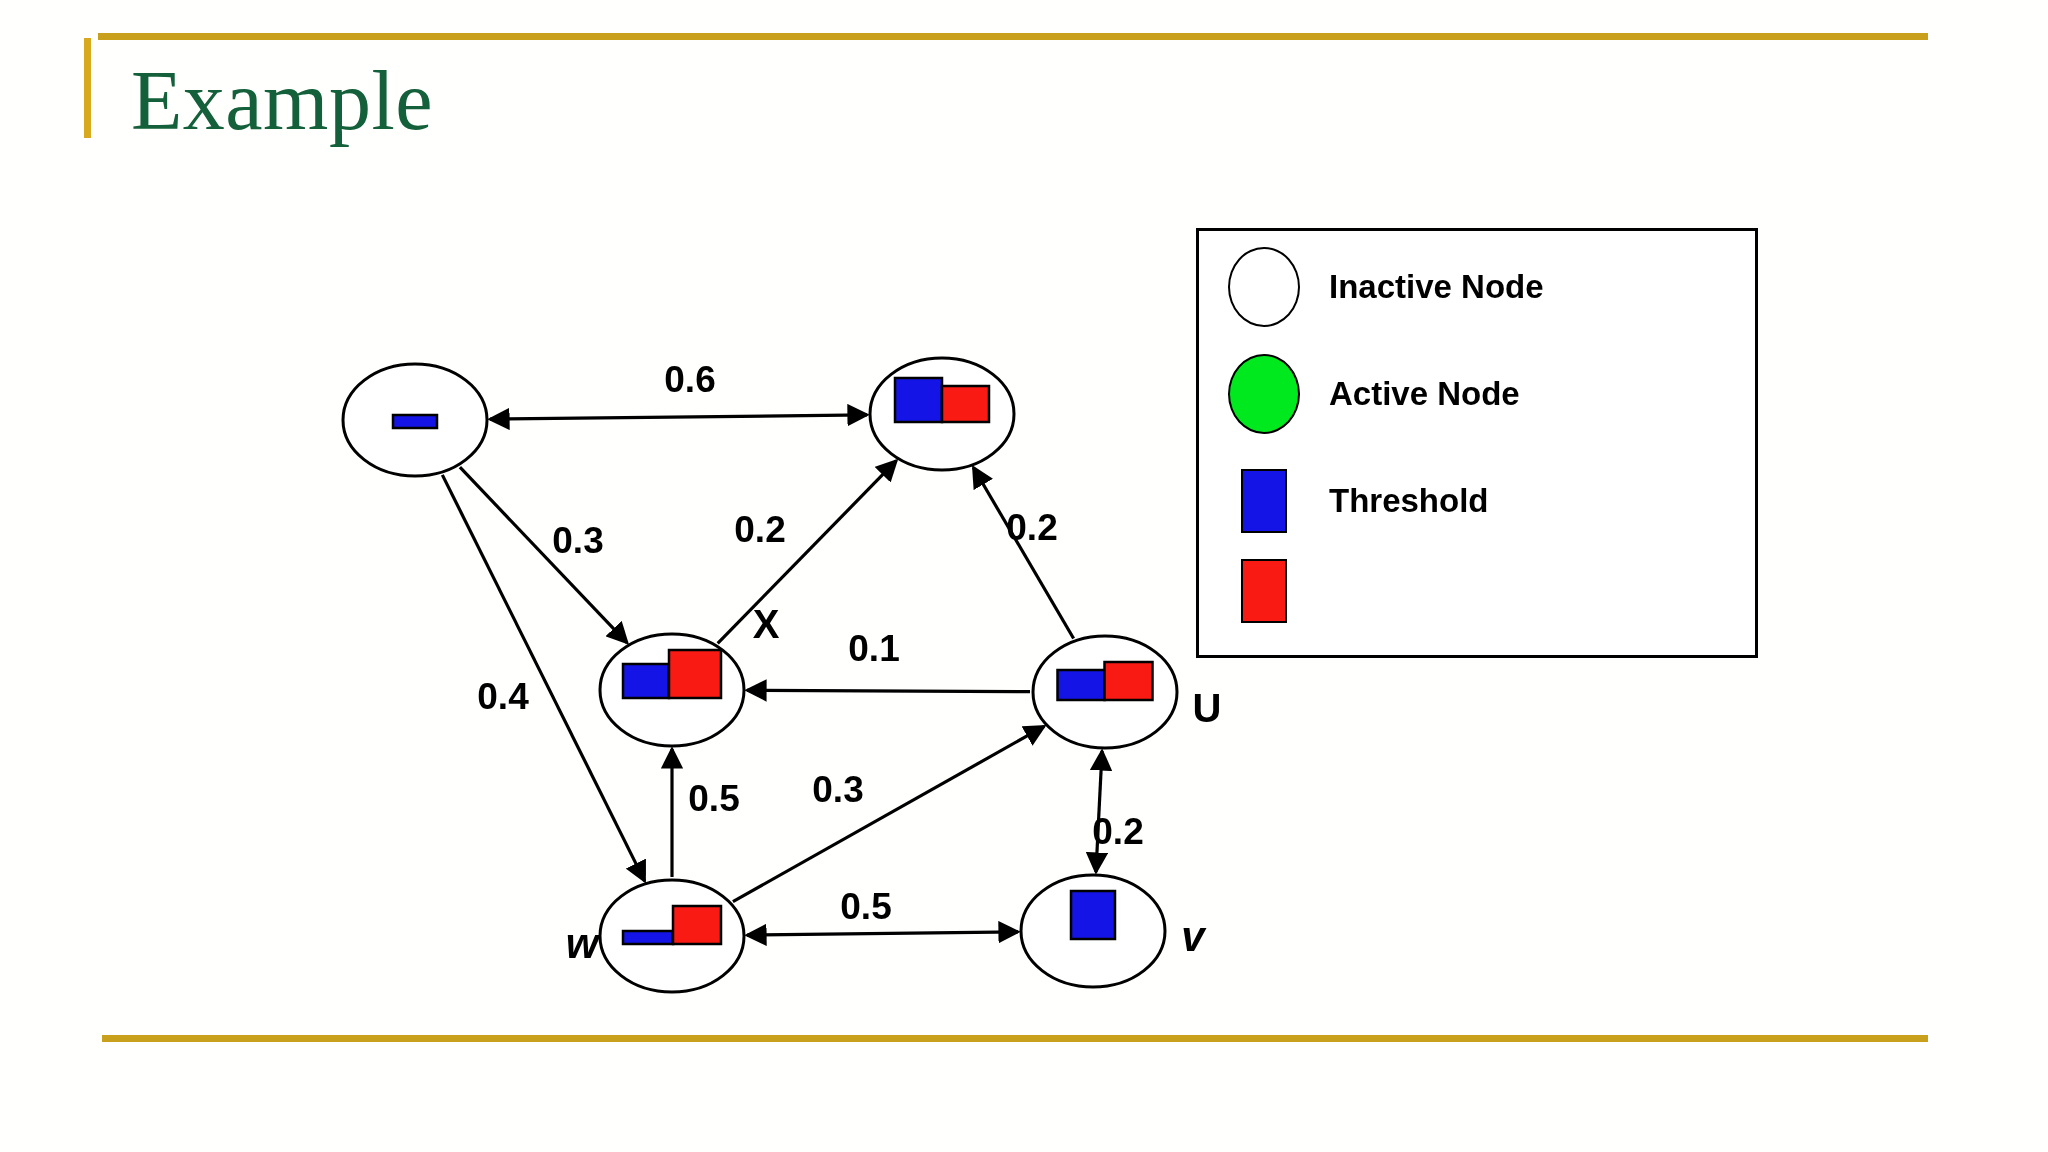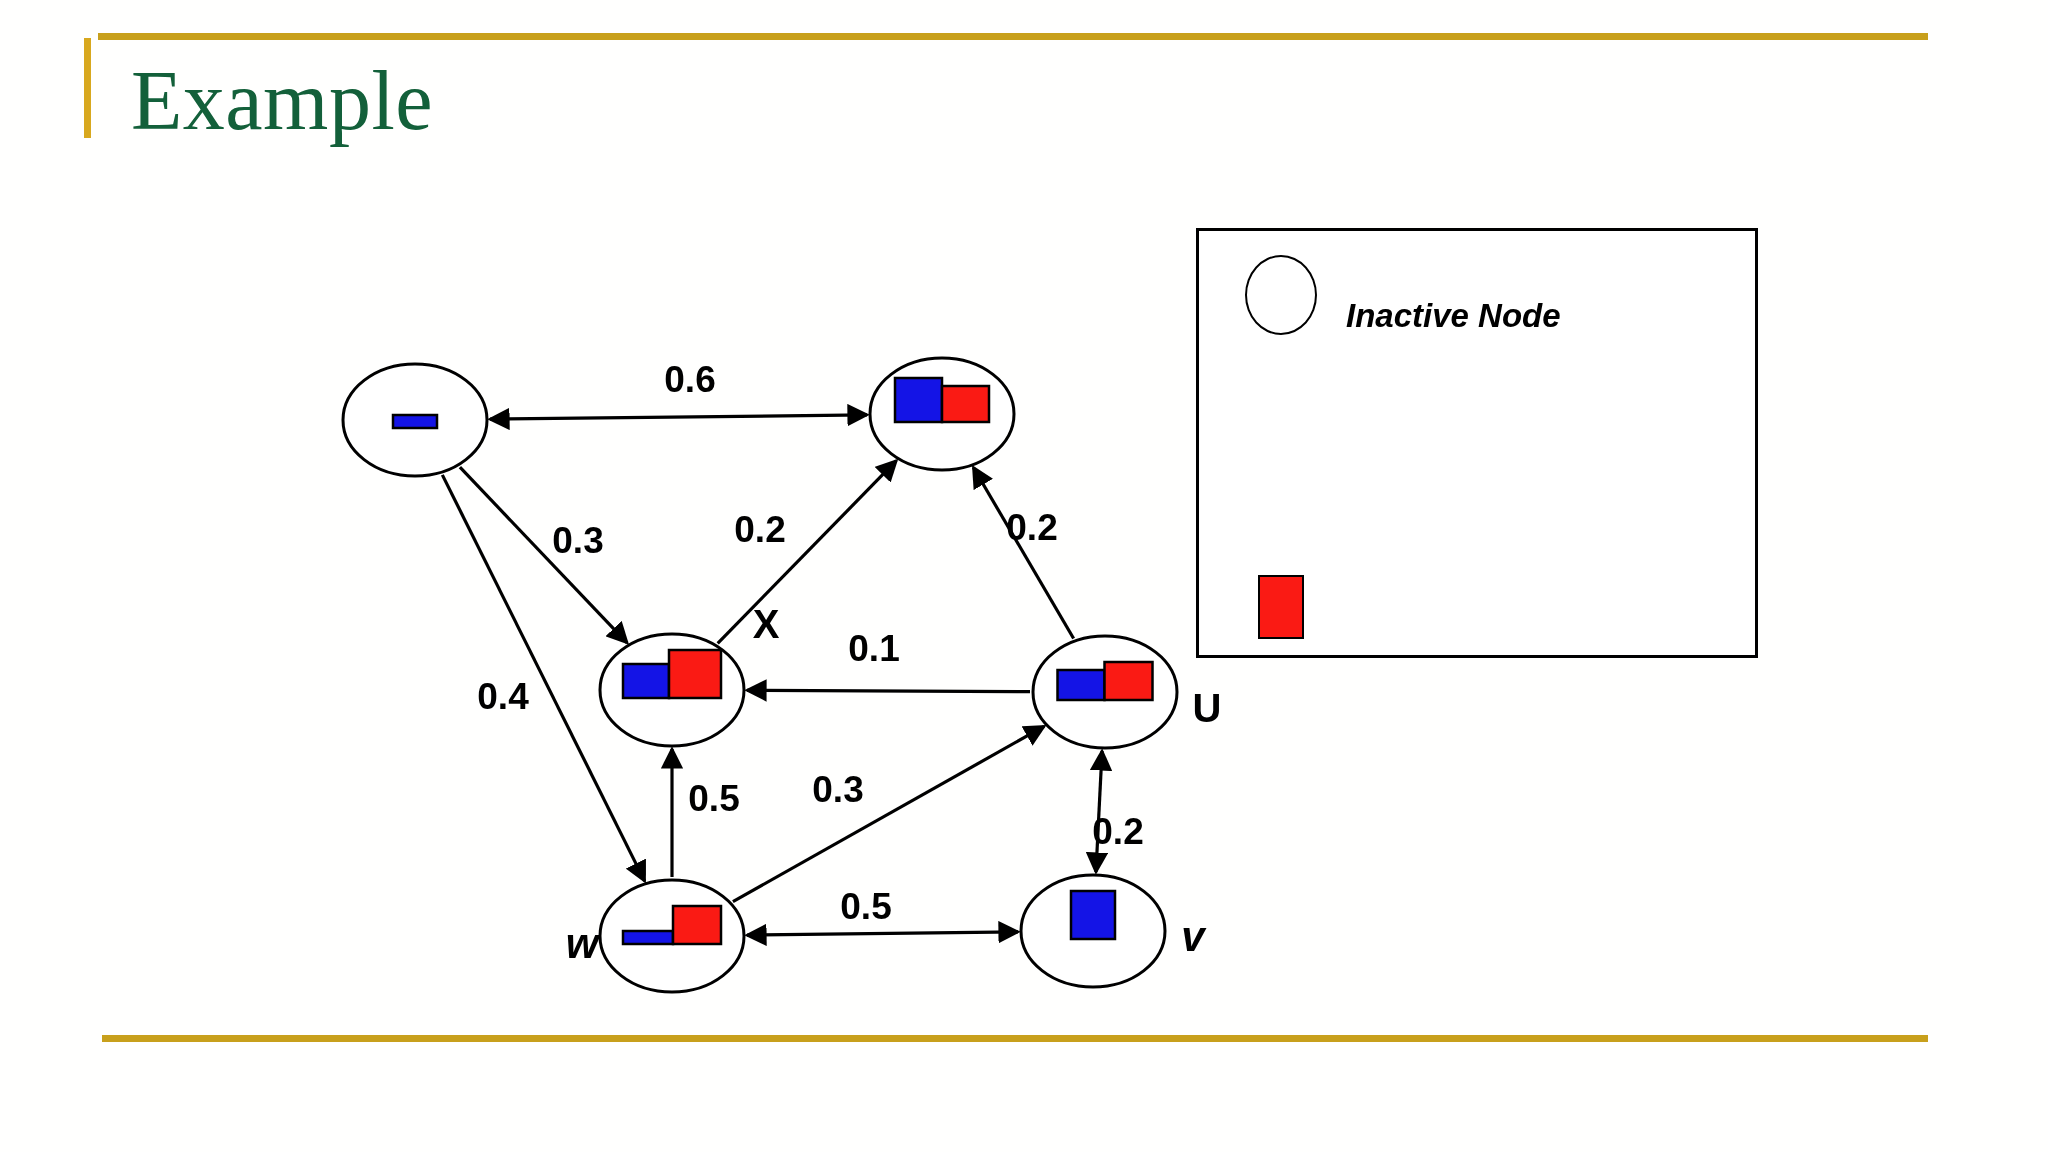--- a/index.html
+++ b/index.html
@@ -40,22 +40,22 @@
   
   #diagram{position:absolute;left:0;top:0;width:2048px;height:1152px;}
 
   
   .legend-box{
     position:absolute;left:1196px;top:228px;width:562px;height:430px;
     border:3px solid #000;background:#ffffff;
     box-sizing:border-box;
   }
   .legend-row{
-    position:absolute;left:17px;width:100%;height:96px;
-    display:flex;align-items:flex-end;font-style:italic;
+    position:absolute;left:0;width:100%;height:96px;
+    display:flex;align-items:center;
   }
   .legend-swatch{
     width:130px;display:flex;align-items:center;justify-content:center;
     flex:0 0 130px;
   }
   .legend-label{
     font-size:33px;font-weight:bold;color:#000;
     font-family:"Liberation Sans", sans-serif;
     white-space:nowrap;
   }
@@ -164,21 +164,33 @@
 
   <div class="legend-box">
 
     <div class="legend-row" style="top:8px;">
       <div class="legend-swatch">
         <div class="circ inactive"></div>
       </div>
       <div class="legend-label">Inactive Node</div>
     </div>
 
+    <div class="legend-row" style="top:115px;">
+      <div class="legend-swatch">
+        <div class="circ active"></div>
+      </div>
+      <div class="legend-label">Active Node</div>
+    </div>
 
+    <div class="legend-row" style="top:222px;">
+      <div class="legend-swatch">
+        <div class="sq thr"></div>
+      </div>
+      <div class="legend-label">Threshold</div>
+    </div>
 
     <div class="legend-row" style="top:312px;">
       <div class="legend-swatch">
         <div class="sq nbr"></div>
       </div>
     </div>
 
   </div>
 
 

